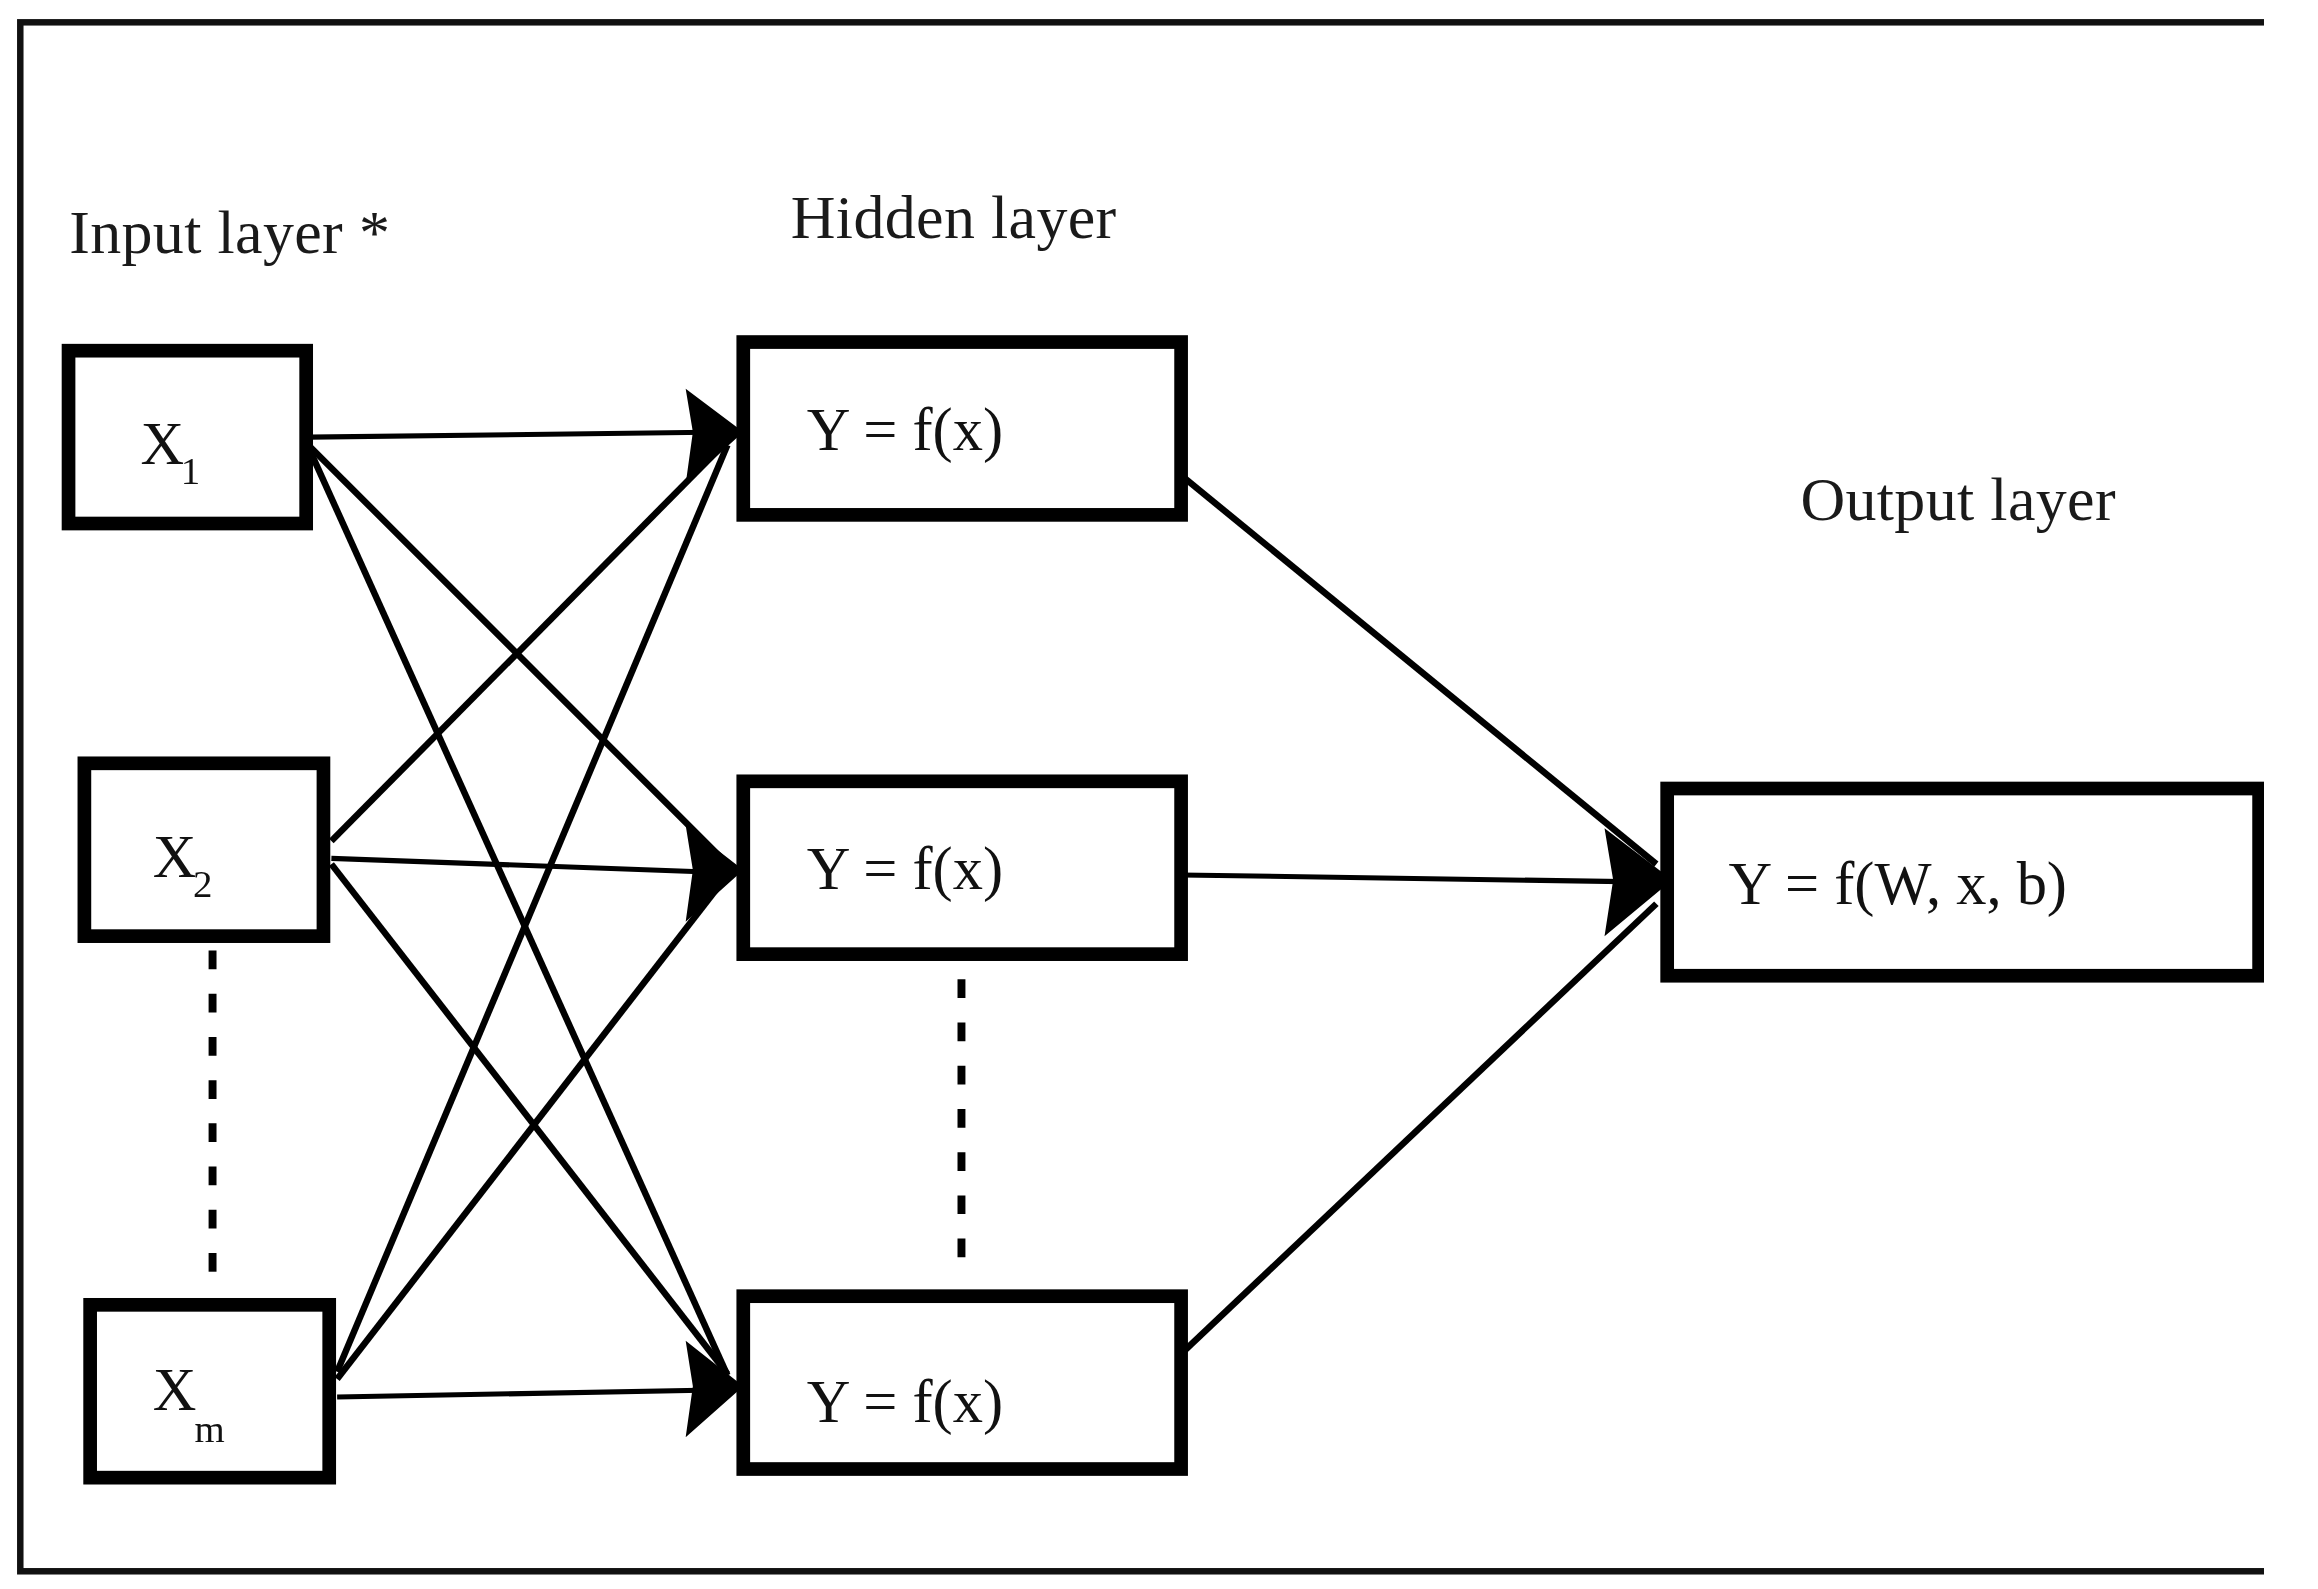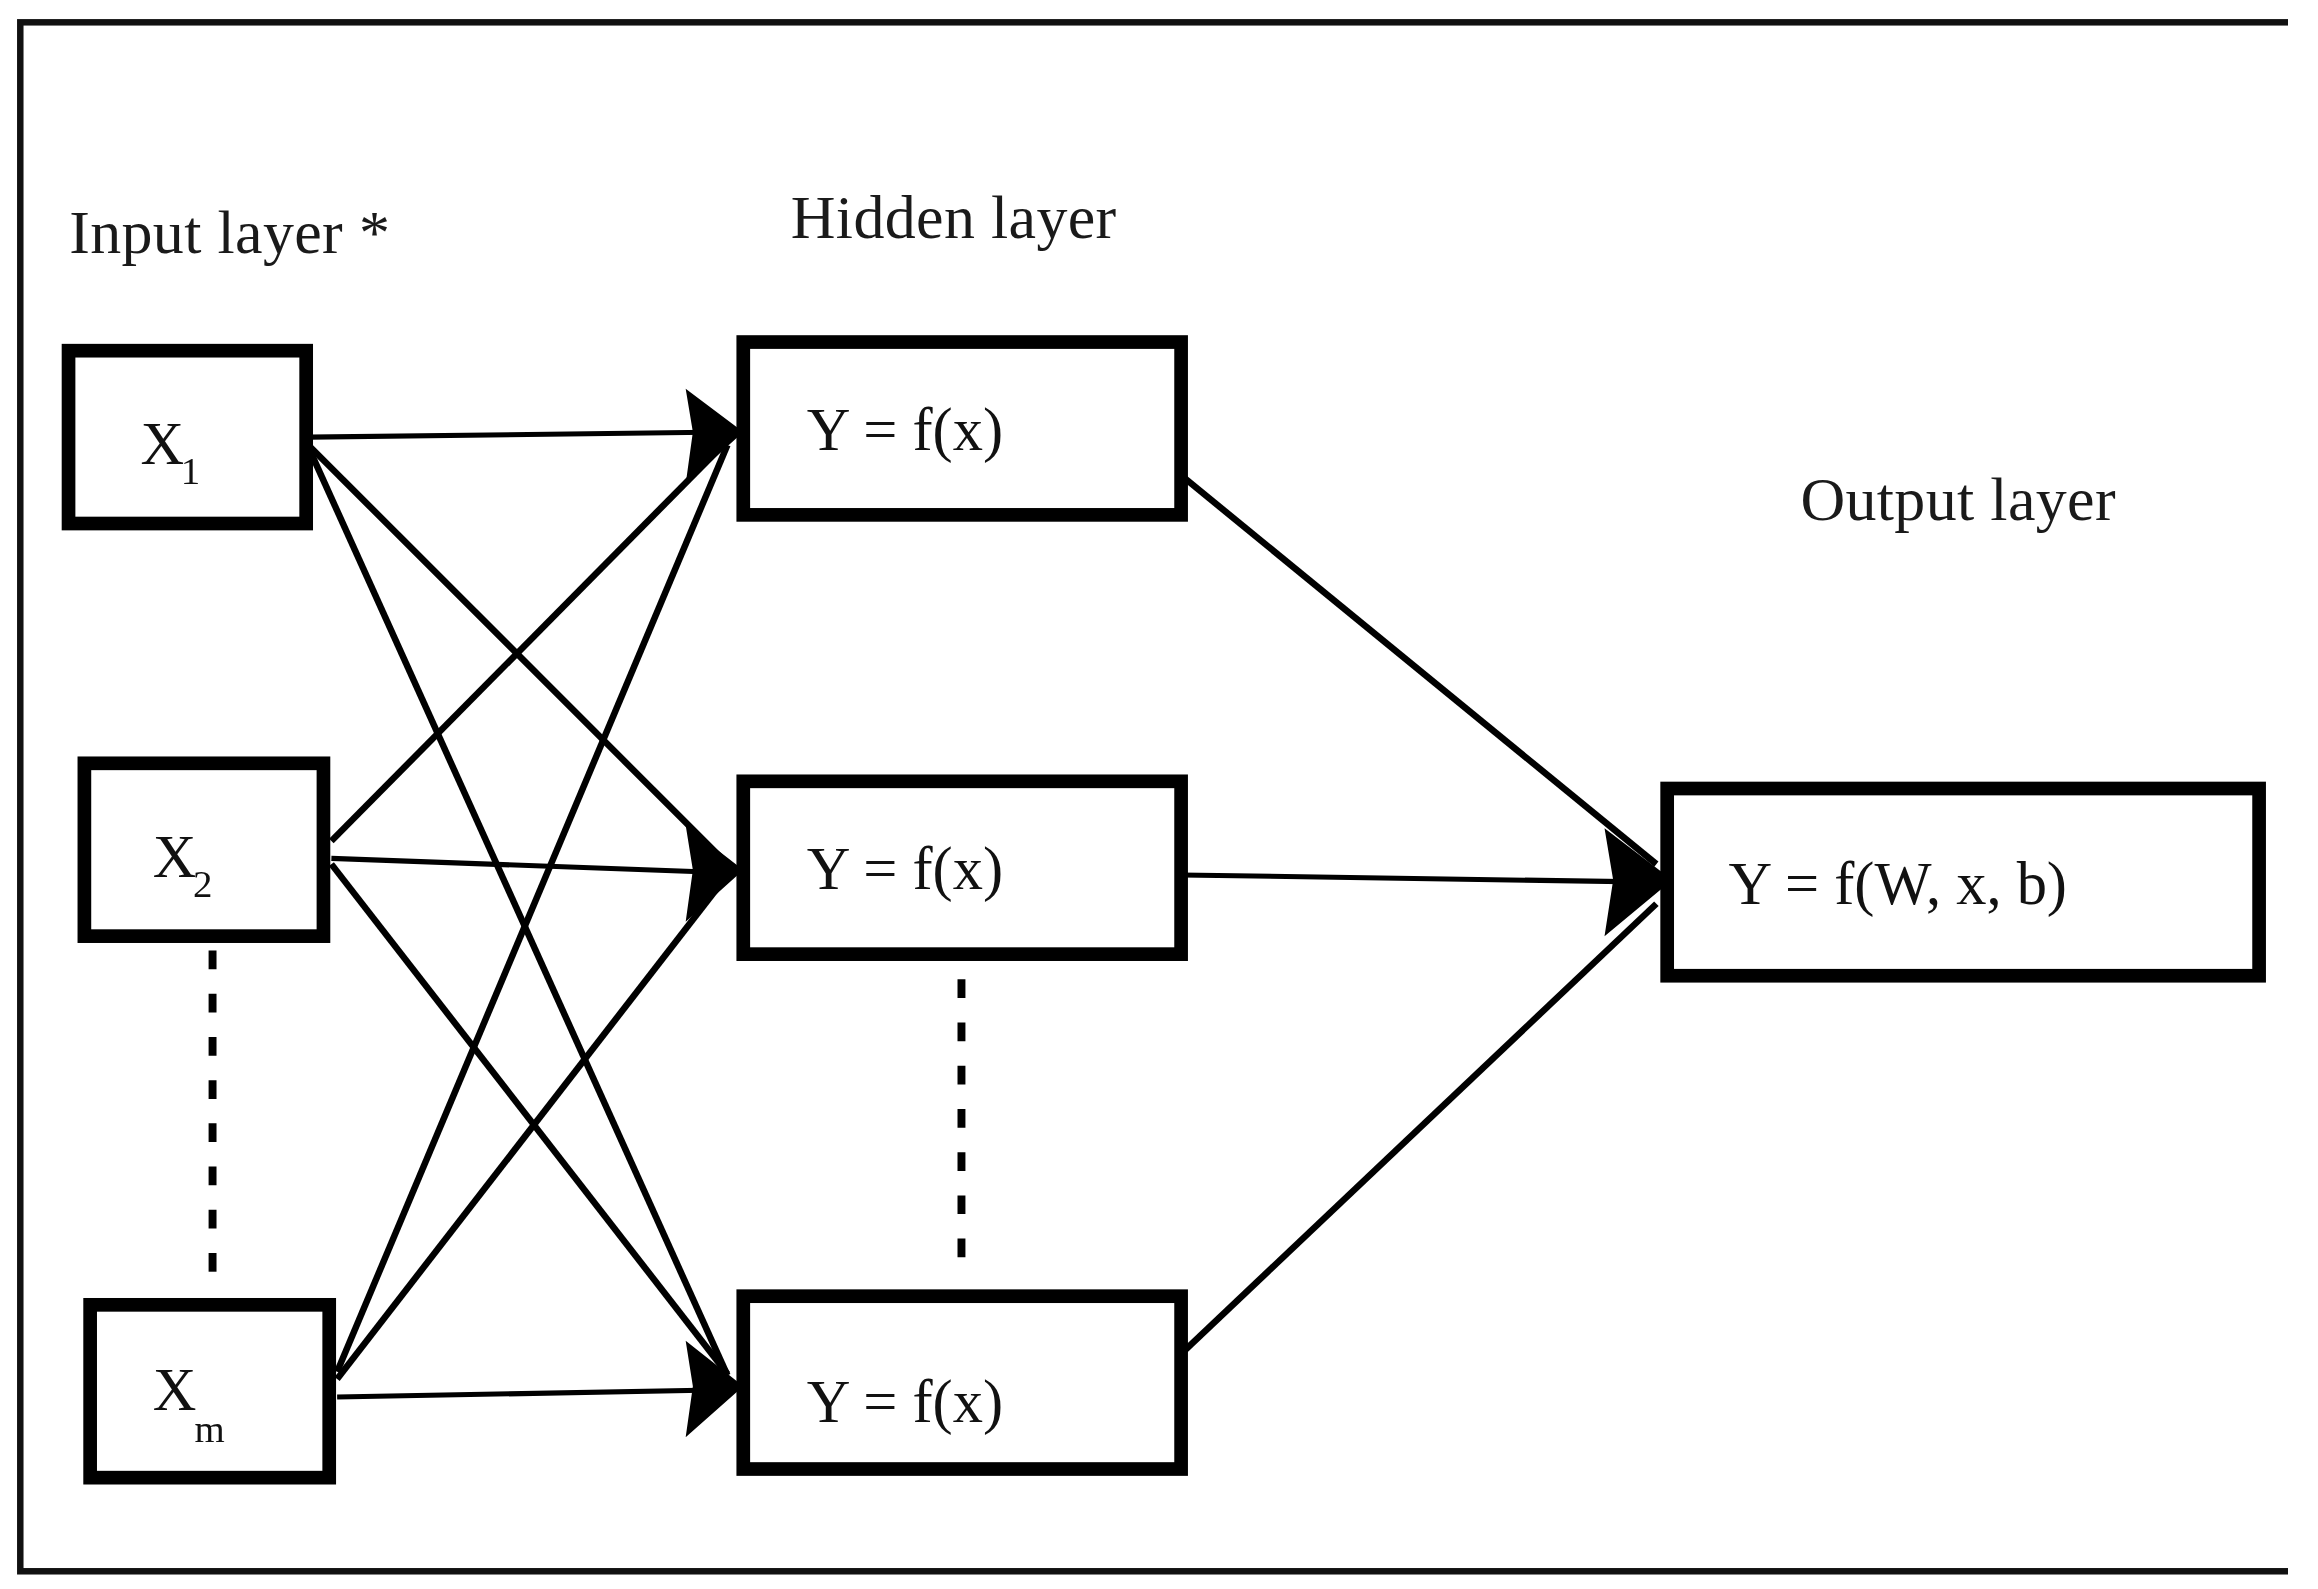--- a/index.html
+++ b/index.html
@@ -7,21 +7,20 @@
     padding: 0;
     background: #ffffff;
   }
   #stage {
     position: relative;
     width: 2264px;
     height: 1590px;
     background: #ffffff;
     overflow: hidden;
     font-family: "Liberation Serif", "DejaVu Serif", serif;
-    padding-left: 24px;
   }
   svg.diagram {
     position: absolute;
     top: 0;
     left: 0;
     width: 2319px;
     height: 1590px;
     display: block;
   }
   .frame-rect {

